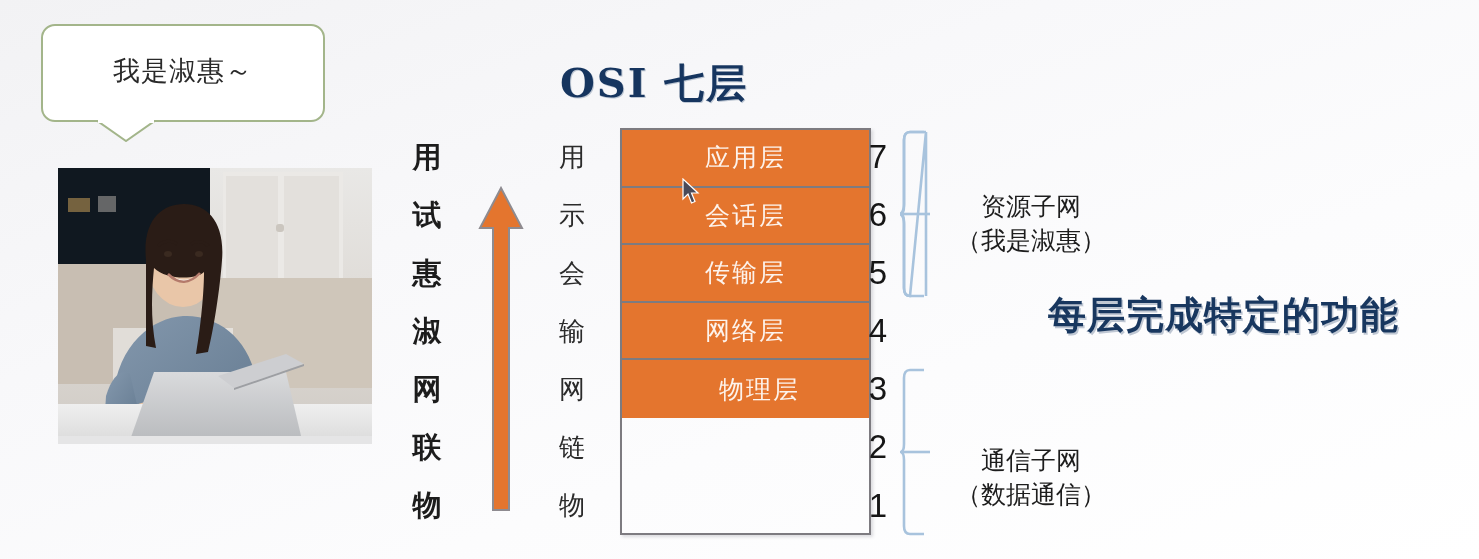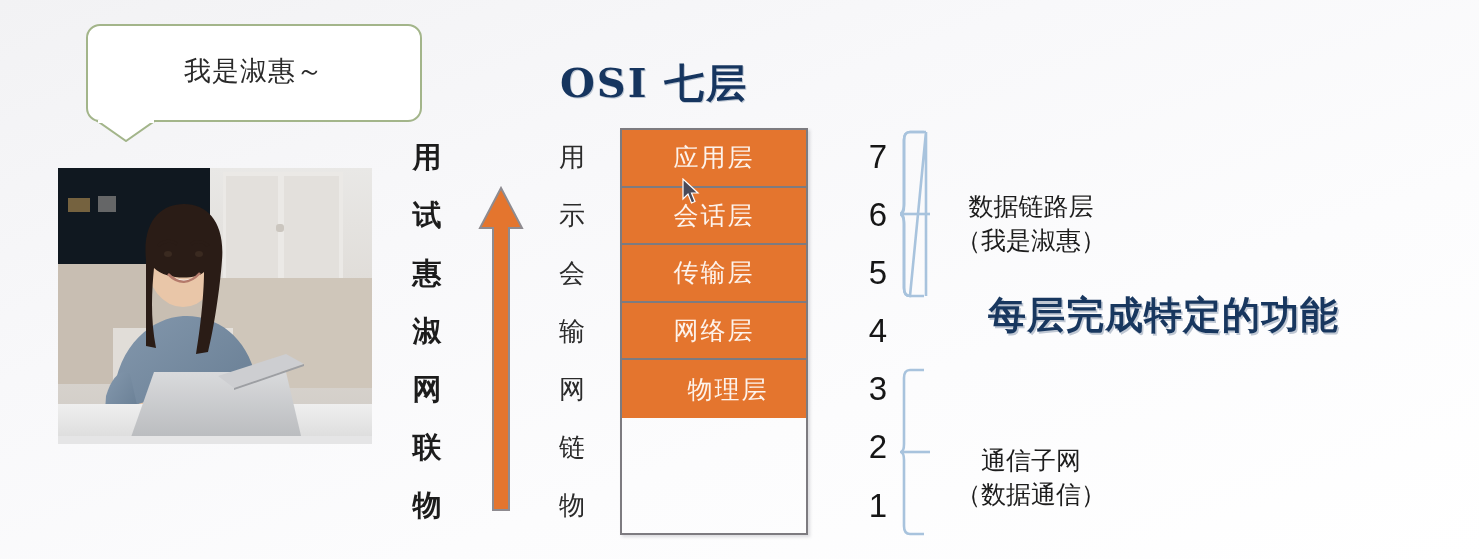--- a/index.html
+++ b/index.html
@@ -18,27 +18,26 @@
     height: 559px;
     background: linear-gradient(160deg, #f2f2f4 0%, #f8f8fa 35%, #fcfcfd 65%, #ffffff 100%);
     overflow: hidden;
   }
 
   
   #bubble {
     position: absolute;
     left: 41px;
     top: 24px;
-    width: 336px;
+    width: 284px;
     height: 98px;
     background: #ffffff;
     border: 2px solid #a3b58a;
     border-radius: 14px;
     box-sizing: border-box;
-    margin-left: 45px;
   }
   #bubble-text {
     position: absolute;
     left: 0;
     top: 0;
     width: 100%;
     height: 100%;
     display: flex;
     align-items: center;
     justify-content: center;
@@ -113,21 +112,21 @@
     top: 186px;
     width: 46px;
     height: 326px;
   }
 
   
   #stack {
     position: absolute;
     left: 620px;
     top: 128px;
-    width: 188px;
+    width: 251px;
     height: 407px;
     border: 2px solid #7d7b80;
     box-sizing: border-box;
     box-shadow: 2px 2px 3px rgba(120,120,130,0.25);
   }
   .layer {
     height: 57.6px;
     background: #e4752e;
     border-bottom: 2px solid #7d7b80;
     box-sizing: border-box;
@@ -176,21 +175,21 @@
     line-height: 1.36;
     text-align: center;
     white-space: nowrap;
   }
   #label-upper { left: 956px; top: 190px; }
   #label-lower { left: 956px; top: 444px; font-family: Liberation Serif, serif; }
 
   
   #headline {
     position: absolute;
-    left: 988px;
+    left: 1048px;
     top: 290px;
     font-family: "DejaVu Sans", "Liberation Sans", sans-serif;
     font-weight: bold;
     font-size: 38px;
     color: #18375f;
     letter-spacing: 1px;
     text-shadow: 1.5px 1.5px 0 rgba(175,185,200,0.8);
     white-space: nowrap;
   }
 
@@ -318,21 +317,21 @@
     <path d="M24 2 L10 2 Q4 2 4 10 L4 76 Q4 83 1 84 L1 84 Q4 85 4 92 L4 158 Q4 166 10 166 L24 166" fill="none" stroke="#a8c3dd" stroke-width="2.6"></path>
     <line x1="1" y1="84" x2="30" y2="84" stroke="#a8c3dd" stroke-width="2.6"></line>
   </svg>
 
   <svg class="bracket" id="bracket-lower" viewBox="0 0 52 168" width="52" height="168">
     <path d="M24 2 L10 2 Q4 2 4 10 L4 76 Q4 83 1 84 L1 84 Q4 85 4 92 L4 158 Q4 166 10 166 L24 166" fill="none" stroke="#a8c3dd" stroke-width="2.6"></path>
     <line x1="1" y1="84" x2="30" y2="84" stroke="#a8c3dd" stroke-width="2.6"></line>
   </svg>
 
   <div class="bracket-label" id="label-upper">
-    <div>数据链路层</div>
+    <div>资源子网</div>
     <div>（我是淑惠）</div>
   </div>
   <div class="bracket-label" id="label-lower">
     <div>通信子网</div>
     <div>（数据通信）</div>
   </div>
 
   <div id="headline">每层完成特定的功能</div>
 
   <svg id="cursor" viewBox="0 0 20 28">

